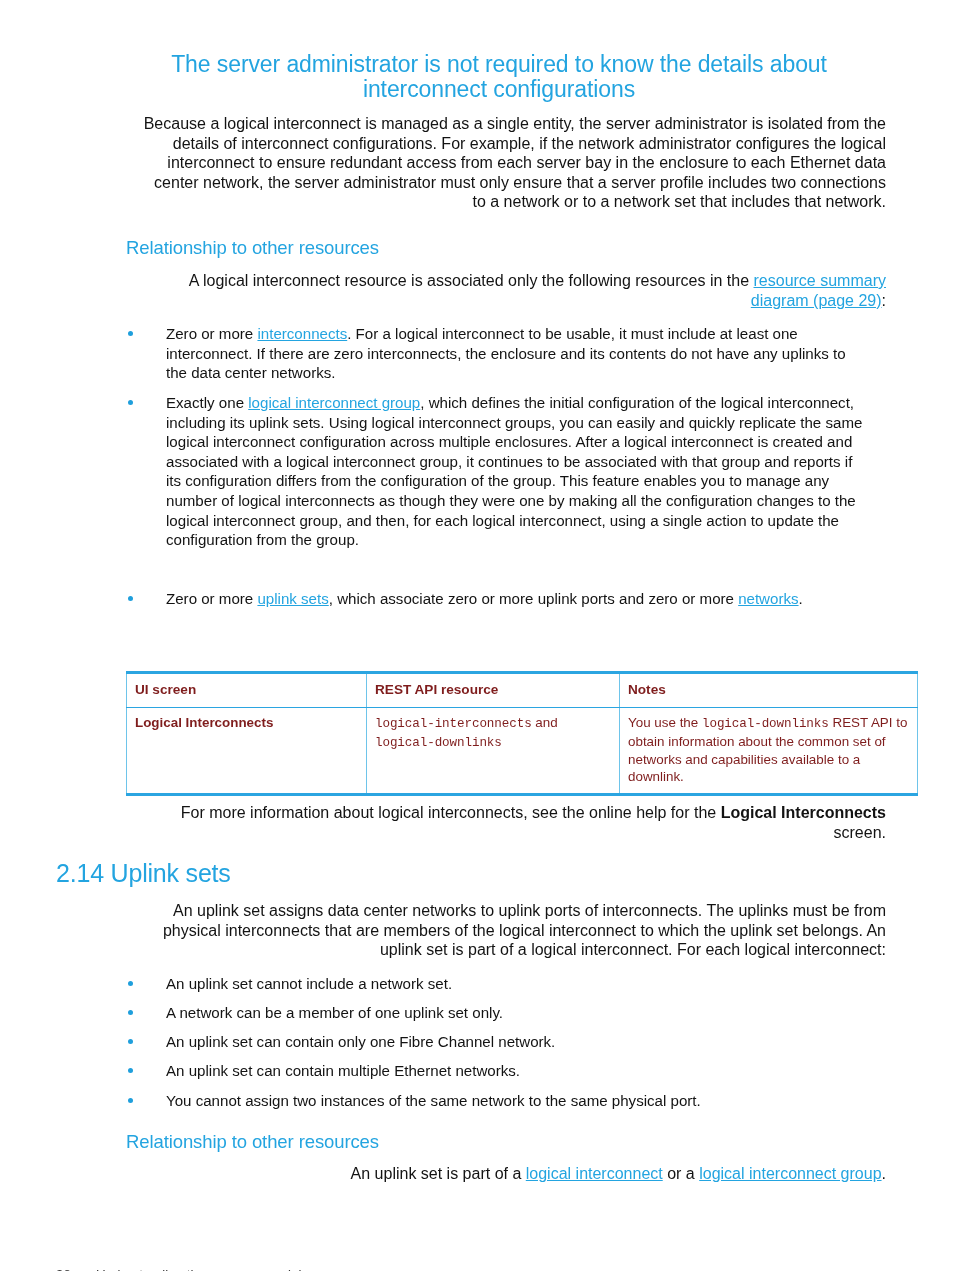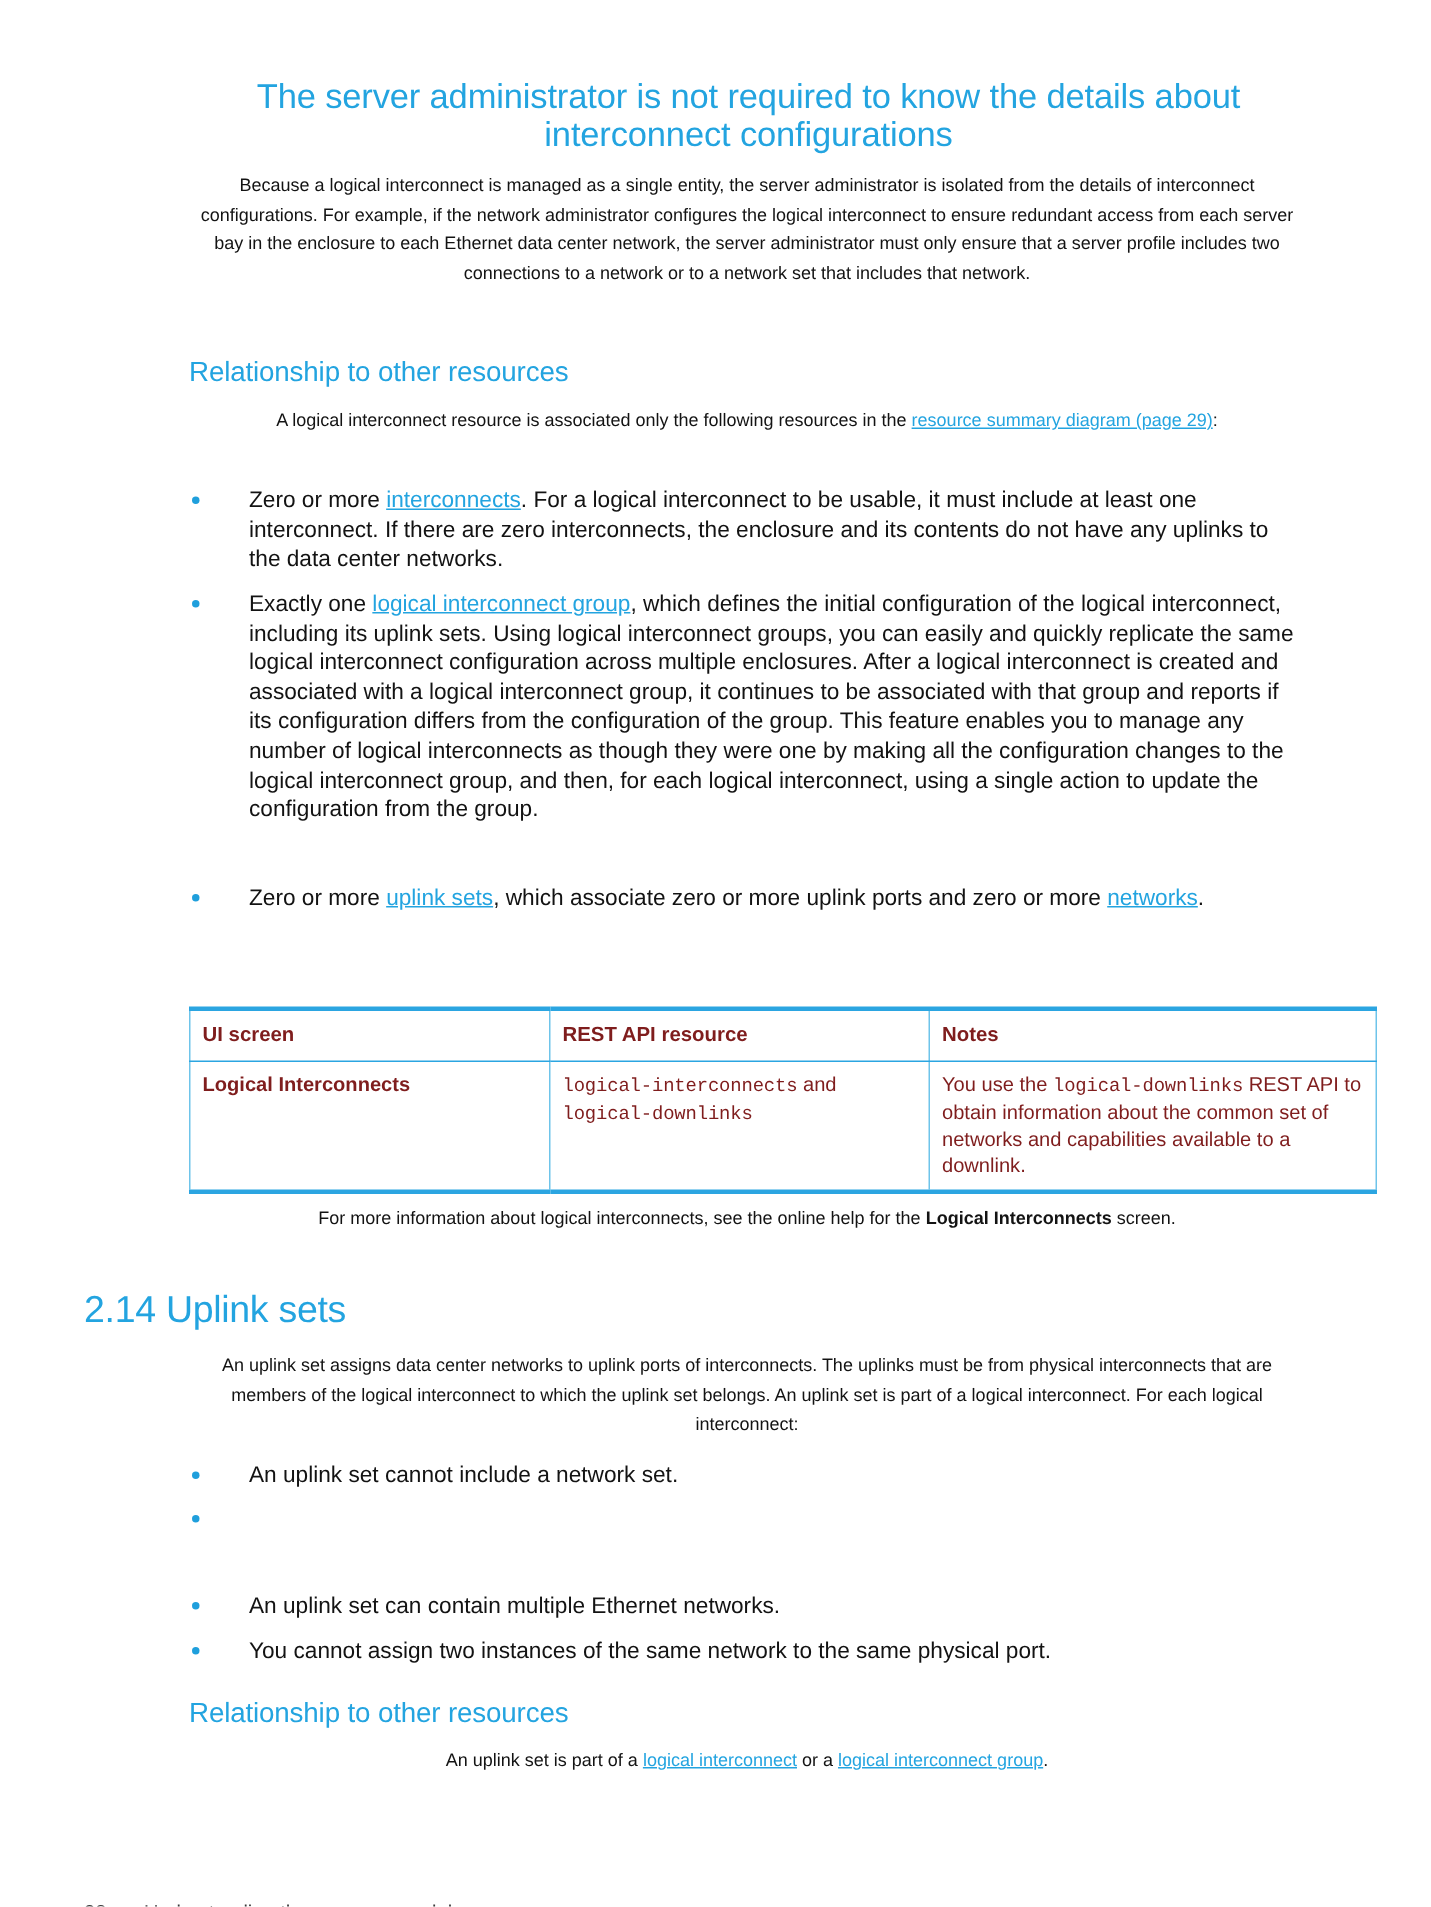--- a/index.html
+++ b/index.html
@@ -48,26 +48,26 @@
     color: #23a4e0;
     font-size: 25px;
     line-height: 30px;
     font-weight: 400;
     letter-spacing: -0.2px;
   }
 
   
   .para {
     position: absolute;
-    left: 126px;
+    left: 142px;
     width: 744px;
-    font-size: 12px;
+    font-size: 16px;
     line-height: 19.6px;
     color: #131313;
-    text-align: center;
+    text-align: right;
   }
   .lnk { color: #23a4e0; }
   .bold { font-weight: bold; }
 
   
   .bullet-row {
     position: absolute;
     left: 126px;
     width: 744px;
     font-size: 15.1px;
@@ -189,20 +189,25 @@
   <div class="h-section" style="top:858px;">2.14 Uplink sets</div>
 
   <div class="para" style="top:901px;">An uplink set assigns data center networks to uplink ports of interconnects. The uplinks must be from physical interconnects that are members of the logical interconnect to which the uplink set belongs. An uplink set is part of a logical interconnect. For each logical interconnect:</div>
 
   <div class="bullet-row" style="top:974px;">
     <span class="dot"></span>
     <span>An uplink set cannot include a network set.</span>
   </div>
   <div class="bullet-row" style="top:1003px;">
     <span class="dot"></span>
+    <span>A network can be a member of one uplink set only.</span>
+  </div>
+  <div class="bullet-row" style="top:1032px;">
+    <span class="dot"></span>
+    <span>An uplink set can contain only one Fibre Channel network.</span>
   </div>
   <div class="bullet-row" style="top:1061px;">
     <span class="dot"></span>
     <span>An uplink set can contain multiple Ethernet networks.</span>
   </div>
   <div class="bullet-row" style="top:1091px;">
     <span class="dot"></span>
     <span>You cannot assign two instances of the same network to the same physical port.</span>
   </div>
 

